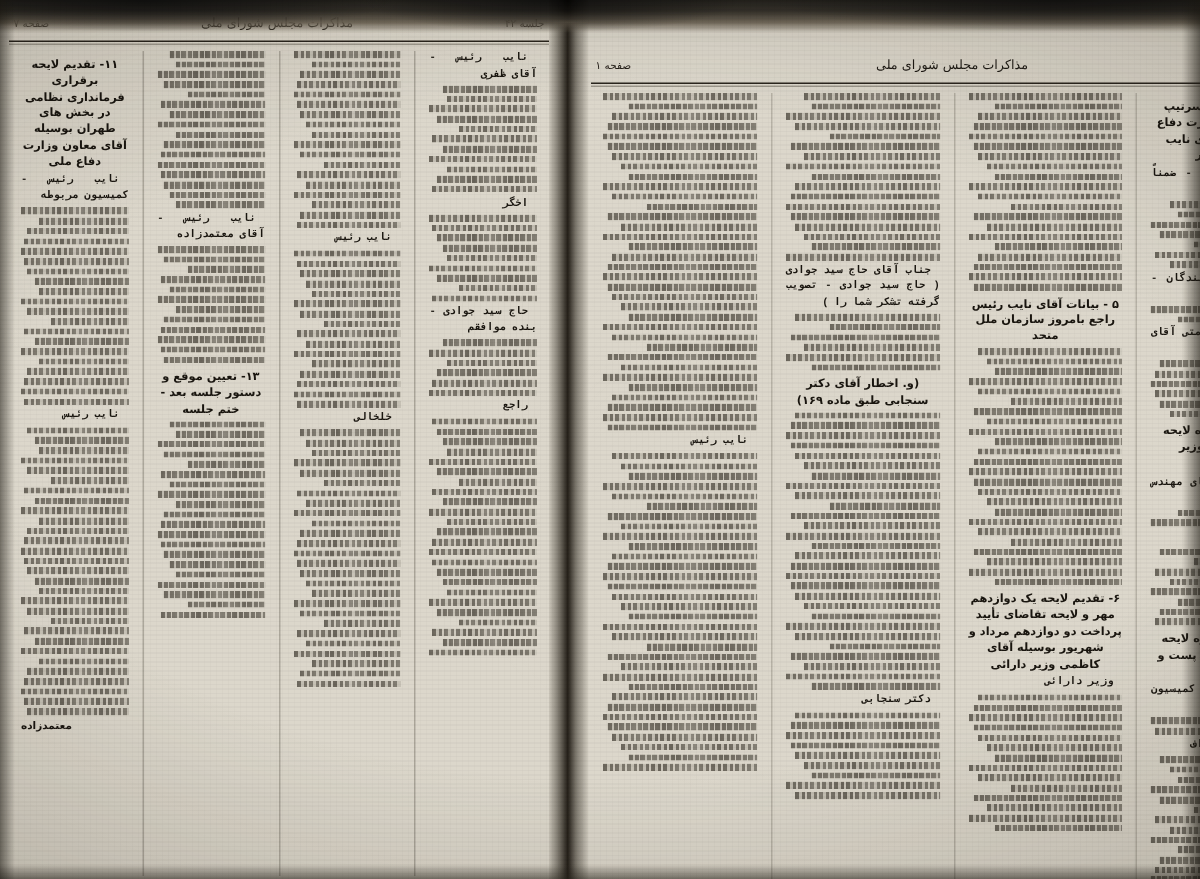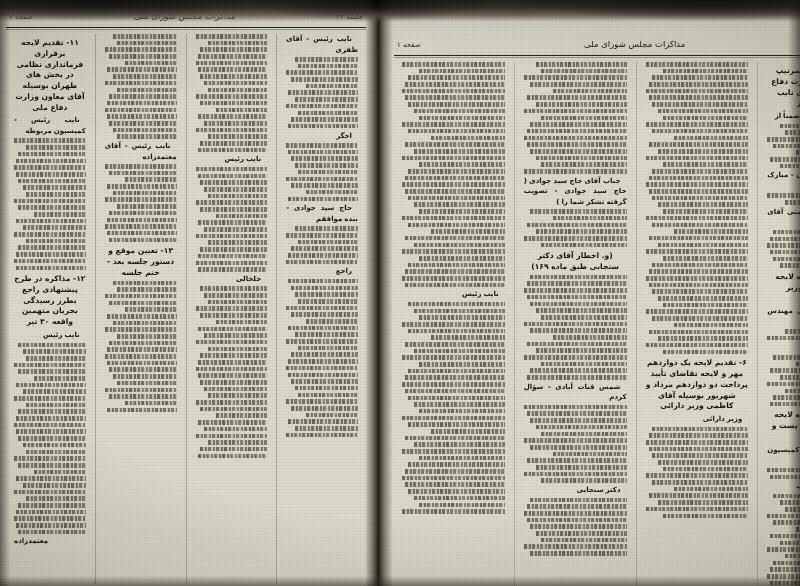--- a/index.html
+++ b/index.html
@@ -67,21 +67,21 @@
      flex-direction:row;padding:0 5px;gap:0;}
   .col{flex:1 1 0;min-width:0;position:relative;padding:0 9px;overflow:hidden;}
   .col + .col{border-right:1px solid rgba(55,48,36,.28);}
   #page-right .col + .col{border-right:1px solid rgba(55,48,36,.22);}
 
   
   .h{font-size:7.6px;line-height:1.42;font-weight:bold;color:#19150f;
      text-align:center;margin:4px 0 2px;letter-spacing:-.1px;}
   .spk{font-size:7px;font-weight:bold;color:#19150f;display:inline;}
   .p{font-size:6.1px;line-height:1.5;color:#2d281f;text-align:justify;
-     margin:0 0 2px;letter-spacing:-.15px;word-spacing:-.4px;}
+     margin:0 0 2px;letter-spacing:-.15px;word-spacing:-.4px;font-family:Liberation Mono, monospace;}
   .p.first{text-indent:6px;}
   .sig{font-size:7px;font-weight:bold;color:#19150f;text-align:left;margin:3px 0;}
 
   
   .flow{margin:0 0 2px;}
   .ln{height:4.6px;margin:0 0 2.1px;
       background:linear-gradient(90deg,
         rgba(45,40,31,.78) 0%,rgba(45,40,31,.62) 18%,rgba(45,40,31,.80) 37%,
         rgba(45,40,31,.55) 54%,rgba(45,40,31,.78) 73%,rgba(45,40,31,.60) 100%);
       -webkit-mask-image:repeating-linear-gradient(90deg,#000 0 3px,rgba(0,0,0,.25) 3px 4.6px,#000 4.6px 7px,rgba(0,0,0,.15) 7px 8px);
@@ -331,21 +331,20 @@
             <div class="ln s5"></div>
             <div class="ln s4"></div>
             <div class="ln s3"></div>
             <div class="ln s1"></div>
             <div class="ln s6"></div>
             <div class="ln s2"></div>
             <div class="ln s4"></div>
             <div class="ln s1"></div>
             <div class="ln s4"></div>
           </div>
-          <div class="h">۱۲- مذاکره در طرح پیشنهادی راجع بطرز رسیدگی بجریان متهمین واقعه ۳۰ تیر</div>
           <div class="p first"><span class="spk">نایب رئیس</span></div>
           <div class="flow">
             <div class="ln s2"></div>
             <div class="ln s3"></div>
           </div>
           <div class="flow">
             <div class="ln s6"></div>
             <div class="ln s1"></div>
             <div class="ln s2"></div>
             <div class="ln s5"></div>
@@ -486,20 +485,21 @@
             <div class="ln s5"></div>
             <div class="ln s4"></div>
             <div class="ln s3"></div>
             <div class="ln s1"></div>
             <div class="ln s6"></div>
             <div class="ln s2"></div>
             <div class="ln s4"></div>
             <div class="ln s1"></div>
             <div class="ln s4"></div>
           </div>
+          <div class="h">۵ - بیانات آقای نایب رئیس راجع بامروز سازمان ملل متحد</div>
           <div class="flow">
             <div class="ln s2"></div>
             <div class="ln s3"></div>
           </div>
           <div class="flow">
             <div class="ln s6"></div>
             <div class="ln s1"></div>
             <div class="ln s2"></div>
             <div class="ln s5"></div>
             <div class="ln s4"></div>
@@ -587,21 +587,20 @@
             <div class="ln s1"></div>
             <div class="ln s2"></div>
             <div class="ln s5"></div>
             <div class="ln s4"></div>
             <div class="ln s3"></div>
             <div class="ln s1"></div>
             <div class="ln s6"></div>
             <div class="ln s2"></div>
             <div class="ln s4"></div>
           </div>
-          <div class="p first"><span class="spk">شمس قنات آبادی - سؤال کردم</span></div>
           <div class="flow">
             <div class="ln s1"></div>
             <div class="ln s4"></div>
           </div>
           <div class="flow">
             <div class="ln s2"></div>
             <div class="ln s3"></div>
             <div class="ln s6"></div>
             <div class="ln s1"></div>
             <div class="ln s2"></div>

